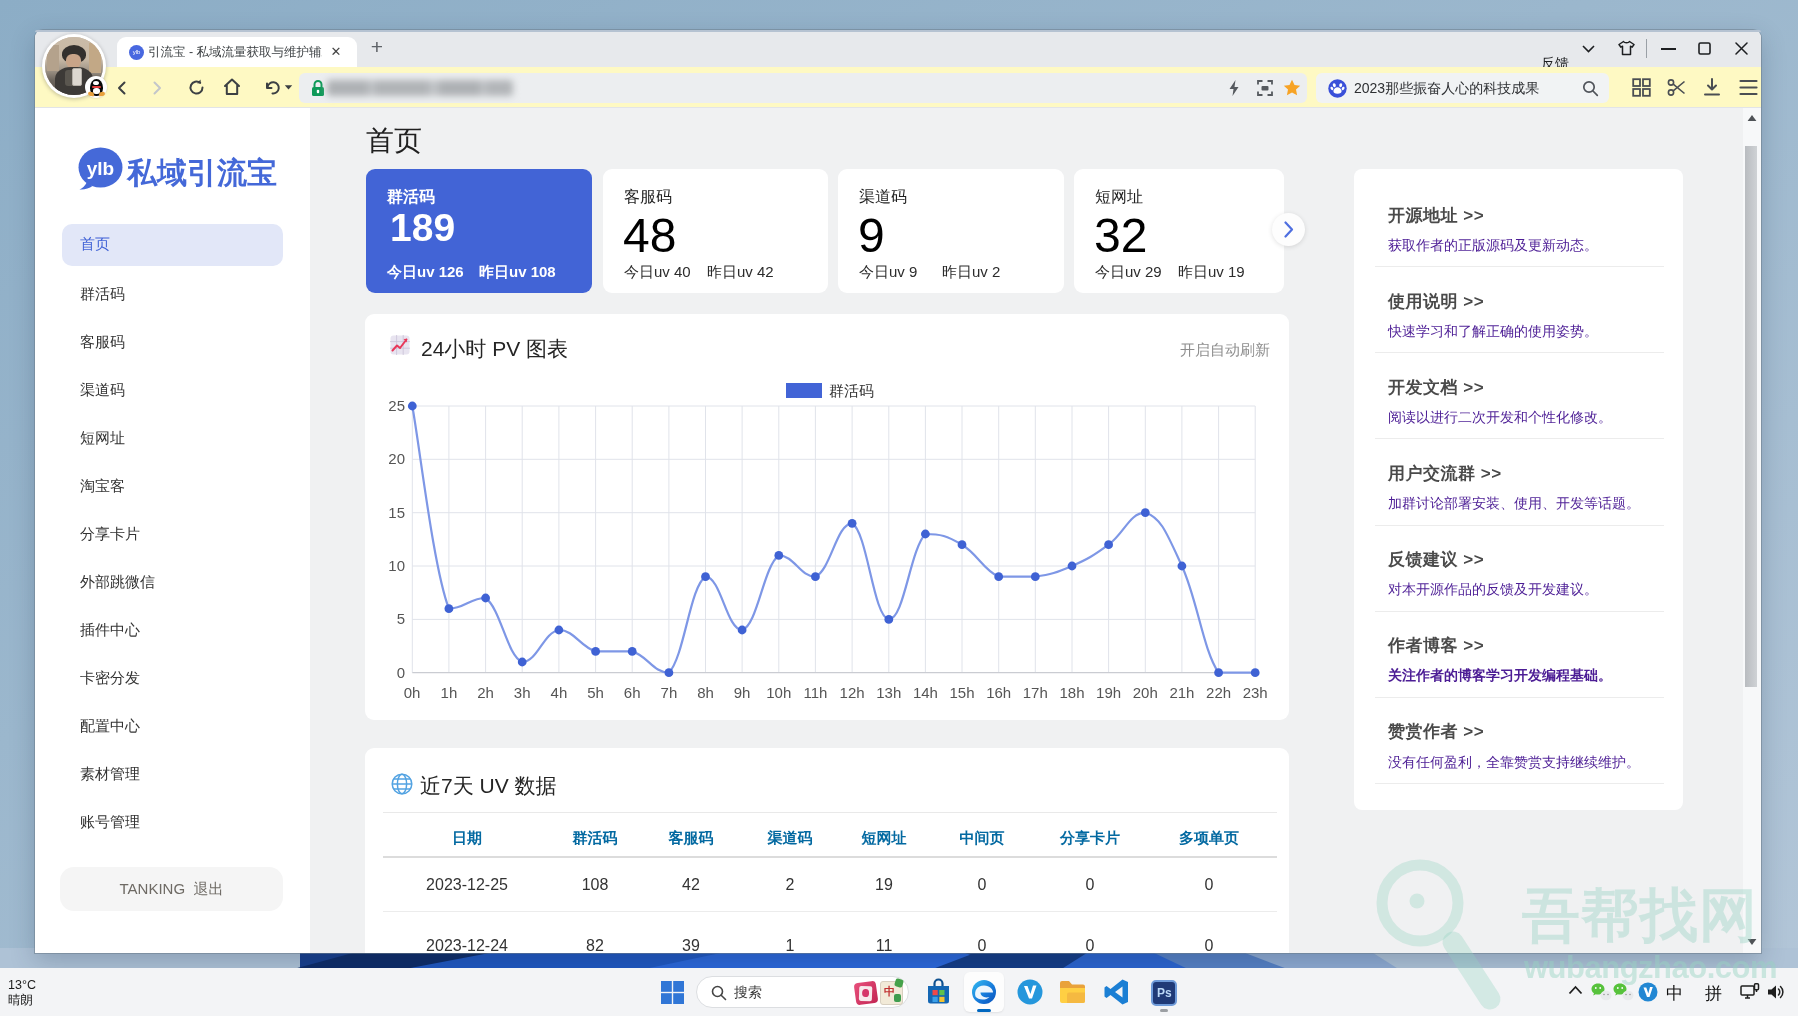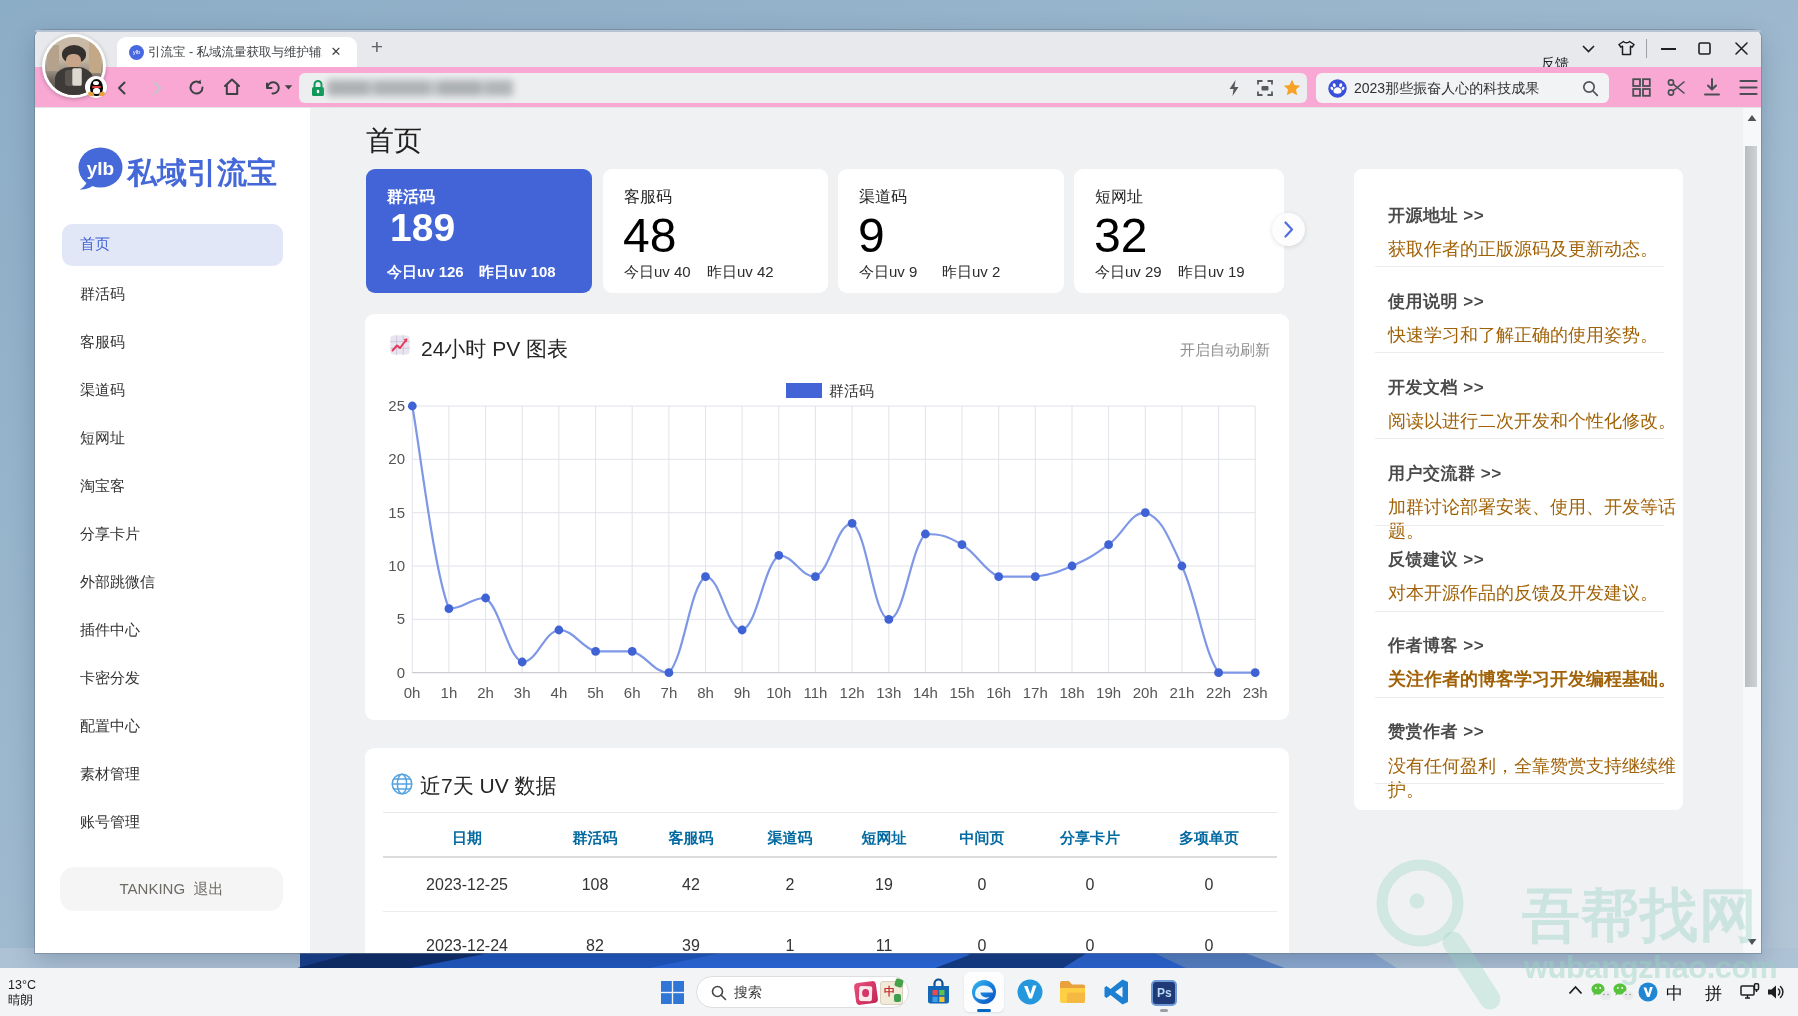--- a/index.html
+++ b/index.html
@@ -6,37 +6,37 @@
 html,body{width:1798px;height:1016px;overflow:hidden;font-family:"Liberation Sans",sans-serif;}
 .abs{position:absolute;}
 body{position:relative;background:linear-gradient(155deg,#8cadc6 0%,#9bb7cd 40%,#b3c6d8 100%);}
 #win{position:absolute;left:35px;top:30px;width:1726px;height:923px;background:#fff;border-radius:8px 8px 0 0;box-shadow:0 0 0 1px rgba(110,125,140,.55),0 8px 24px rgba(30,50,80,.25);}
 #tabstrip{position:absolute;left:0;top:0;width:100%;height:37px;background:#e7e9ec;border-radius:8px 8px 0 0;}
 #tab{position:absolute;left:82px;top:7px;width:240px;height:30px;background:#fff;border-radius:9px 9px 0 0;}
 #tabfav{position:absolute;left:12px;top:8px;width:15px;height:15px;border-radius:50%;background:#4868e0;color:#fff;font-size:6px;text-align:center;line-height:15px;}
 #tabtitle{position:absolute;left:31px;top:7px;width:174px;height:17px;font-size:12.5px;color:#3c4043;white-space:nowrap;overflow:hidden;}
 #tabx{position:absolute;left:211px;top:7px;width:16px;height:16px;font-size:13px;color:#444;text-align:center;line-height:16px;}
 #newtab{position:absolute;left:331px;top:6px;width:22px;height:22px;font-size:21px;color:#5f6368;text-align:center;line-height:22px;font-family:"Liberation Sans",sans-serif;}
-#toolbar{position:absolute;left:0;top:37px;width:100%;height:41px;background:#f9a8d4;}
+#toolbar{position:absolute;left:0;top:37px;width:100%;height:41px;background:#fef9c3;}
 #addr{position:absolute;left:264px;top:6px;width:1008px;height:30px;background:#eceef0;border-radius:6px;}
 #addrblur{position:absolute;left:28px;top:7px;width:186px;height:16px;border-radius:3px;filter:blur(3.5px);background:linear-gradient(90deg,#aeb1b4 0 22%,#bfc2c5 22% 26%,#b0b3b6 26% 55%,#c0c3c6 55% 60%,#adb0b3 60% 82%,#bec1c4 82% 86%,#b2b5b8 86% 100%);}
 #searchbar{position:absolute;left:1281px;top:6px;width:293px;height:30px;background:#f1f3f4;border-radius:6px;}
 #pagearea{position:absolute;left:0;top:78px;width:1726px;height:845px;background:#f0f1f2;overflow:hidden;border-radius:0 0 1px 1px;}
 #sidebar{position:absolute;left:0;top:0;width:275px;height:845px;background:#fff;}
 .mi{position:absolute;left:45px;font-size:15px;color:#333;}
 #mact{position:absolute;left:27px;top:116px;width:221px;height:42px;background:#e2e7f8;border-radius:10px;}
 #logolabel{position:absolute;left:92px;top:45px;font-family:"Liberation Serif",serif;font-weight:bold;font-size:30px;color:#4468d8;}
 .card{position:absolute;background:#fff;border-radius:9px;}
 .ctitle{position:absolute;left:21px;top:18px;font-size:16px;color:#1f1f1f;}
 .cnum{position:absolute;left:20px;top:39px;font-size:48px;color:#000000;}
 .cuv{position:absolute;left:21px;top:94px;font-size:15px;color:#2c2c2c;}
 #pgtitle{position:absolute;left:331px;top:14px;font-size:28px;color:#202020;font-weight:400;}
 .rsec{position:absolute;left:34px;width:280px;}
 .rtitle{font-size:17px;font-weight:bold;color:#4a4a4a;letter-spacing:.5px;}
-.rdesc{position:absolute;font-size:18px;color:#a16207;}
+.rdesc{position:absolute;font-size:14px;color:#4c1d95;}
 .rsep{position:absolute;left:21px;width:289px;height:1px;background:#ececec;}
 #taskbar{position:absolute;left:0;top:968px;width:1798px;height:48px;background:#f3f4f6;z-index:40;}
 .wm{position:absolute;z-index:60;}
 .th{font-weight:bold;font-size:15px;color:#0369a1;position:absolute;top:0;text-align:center;transform:translateX(-50%);}
 .td{font-size:16px;color:#333;position:absolute;text-align:center;transform:translateX(-50%);}
 </style>
 </head>
 <body>
 <div id="wpbottom" class="abs" style="left:0;top:948px;width:1798px;height:22px;"><svg width="1798" height="22" viewBox="0 0 1798 22" preserveAspectRatio="none">
 <rect x="0" y="0" width="1798" height="22" fill="#aec2d6"></rect>

